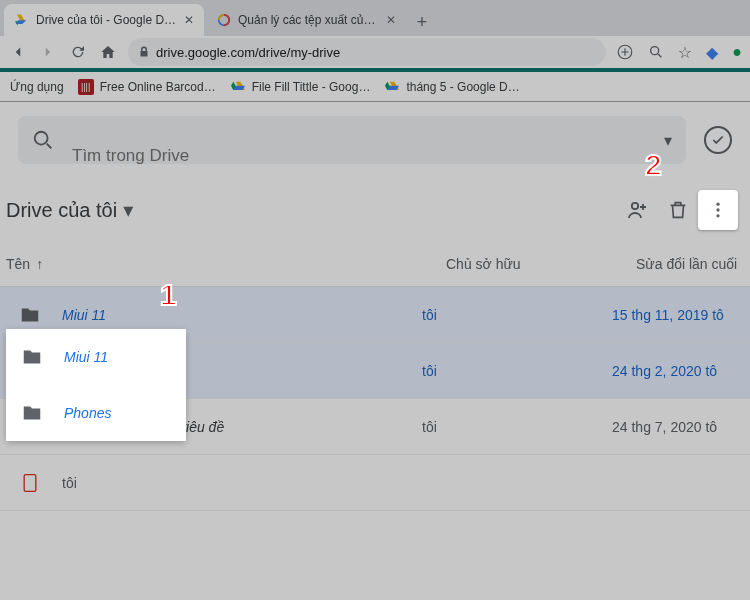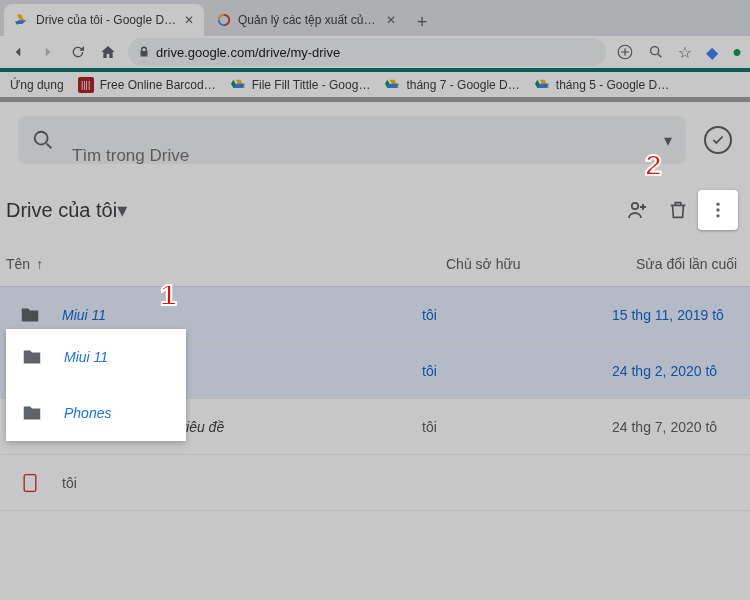--- a/index.html
+++ b/index.html
@@ -15,35 +15,35 @@
   .tab .close { color:#5f6368; cursor:pointer; }
   .newtab { width:28px; height:28px; display:flex; align-items:center; justify-content:center; color:#5f6368; font-size:18px; cursor:pointer; }
 
   .addrbar { display:flex; align-items:center; gap:10px; height:36px; background:#fff; padding:0 8px; border-bottom:4px solid #0f766e; }
   .addrbar .icon { width:20px; height:20px; display:flex; align-items:center; justify-content:center; color:#5f6368; cursor:pointer; }
   .omnibox { flex:1; display:flex; align-items:center; gap:6px; height:28px; background:#f1f3f4; border-radius:14px; padding:0 10px; color:#5f6368; font-size:13px; }
   .omnibox .lock { color:#5f6368; }
   .omnibox .url { color:#202124; }
   .addr-right { display:flex; align-items:center; gap:14px; color:#5f6368; }
 
-  .bookbar { display:flex; align-items:center; gap:14px; height:30px; background:#fff; padding:0 10px; font-size:12px; color:#3c4043; border-bottom:5px solid #a3a3a3; }
+  .bookbar { display:flex; align-items:center; gap:14px; height:30px; background:#fff; padding:0 10px; font-size:12px; color:#3c4043; border-bottom:1px solid #a3a3a3; }
   .bk { display:flex; align-items:center; gap:6px; cursor:pointer; white-space:nowrap; }
   .bk .bi { width:16px; height:16px; display:inline-flex; align-items:center; justify-content:center; }
   .gd-ico { width:14px; height:14px; }
 
   
   .searchrow { display:flex; align-items:center; gap:18px; padding:14px 18px; }
   .searchbox { flex:1; display:flex; align-items:center; gap:18px; height:48px; background:#f1f3f4; border-radius:8px; padding:0 14px; }
   .searchbox .sicon { color:#5f6368; }
   .searchbox input { flex:1; border:none; background:transparent; font-size:17px; color:#a21caf; outline:none;margin-top:31px; }
   .searchbox .drop { color:#5f6368; cursor:pointer; }
   .offline-ico { width:28px; height:28px; border:2px solid #5f6368; border-radius:50%; display:flex; align-items:center; justify-content:center; color:#5f6368; }
 
   .titlebar { display:flex; align-items:center; padding:12px 12px 12px 6px; }
-  .titlebar .dtitle { font-size:20px; color:#3c4043; display:flex; align-items:center; gap:0; cursor:pointer; }
+  .titlebar .dtitle { font-size:20px; color:#3c4043; display:flex; align-items:center; gap:6px; cursor:pointer; }
   .titlebar .spacer { flex:1; }
   .titlebar .tbtn { width:40px; height:40px; display:flex; align-items:center; justify-content:center; color:#5f6368; cursor:pointer; }
   .more-btn { background:#fff; border-radius:4px; box-shadow:0 1px 3px rgba(0,0,0,0.3); position:relative; z-index:100; }
 
   .colhead { display:flex; align-items:center; padding:14px 10px 14px 6px; border-bottom:1px solid #e0e0e0; font-size:14px; color:#5f6368; }
   .col-name { flex:0 0 420px; display:flex; align-items:center; gap:6px; }
   .col-owner { flex:0 0 190px;margin-left:20px; }
   .col-mod { flex:1; }
 
   .filerow { display:flex; align-items:center; height:56px; padding:0 10px 0 18px; border-bottom:1px solid #eceff1; font-size:14px; color:#3c4043; cursor:pointer; }
@@ -161,30 +161,20 @@
     <span>File Fill Tittle - Goog…</span>
   </div>
   <div class="bk">
     <span class="bi">
         <svg class="gd-ico" viewBox="0 0 24 24">
           <polygon points="8,3 16,3 24,17 16,17" fill="#fbbc04"></polygon>
           <polygon points="0,17 4,10 12,24 4,24" fill="#0f9d58" transform="translate(0 -7)"></polygon>
           <polygon points="8,17 24,17 20,24 4,24" fill="#4285f4" transform="translate(0 -7)"></polygon>
         </svg>
       </span>
-    <span>tháng 7 - Google D…</span>
-  </div>
-  <div class="bk">
-    <span class="bi">
-        <svg class="gd-ico" viewBox="0 0 24 24">
-          <polygon points="8,3 16,3 24,17 16,17" fill="#fbbc04"></polygon>
-          <polygon points="0,17 4,10 12,24 4,24" fill="#0f9d58" transform="translate(0 -7)"></polygon>
-          <polygon points="8,17 24,17 20,24 4,24" fill="#4285f4" transform="translate(0 -7)"></polygon>
-        </svg>
-      </span>
     <span>tháng 5 - Google D…</span>
   </div>
 </div>
 
 <div class="searchrow">
   <div class="searchbox">
     <span class="sicon">
         <svg width="22" height="22" viewBox="0 0 24 24">
           <circle cx="10" cy="10" r="7" fill="none" stroke="#5f6368" stroke-width="2"></circle>
           <path d="M16 16l5 5" stroke="#5f6368" stroke-width="2"></path>

